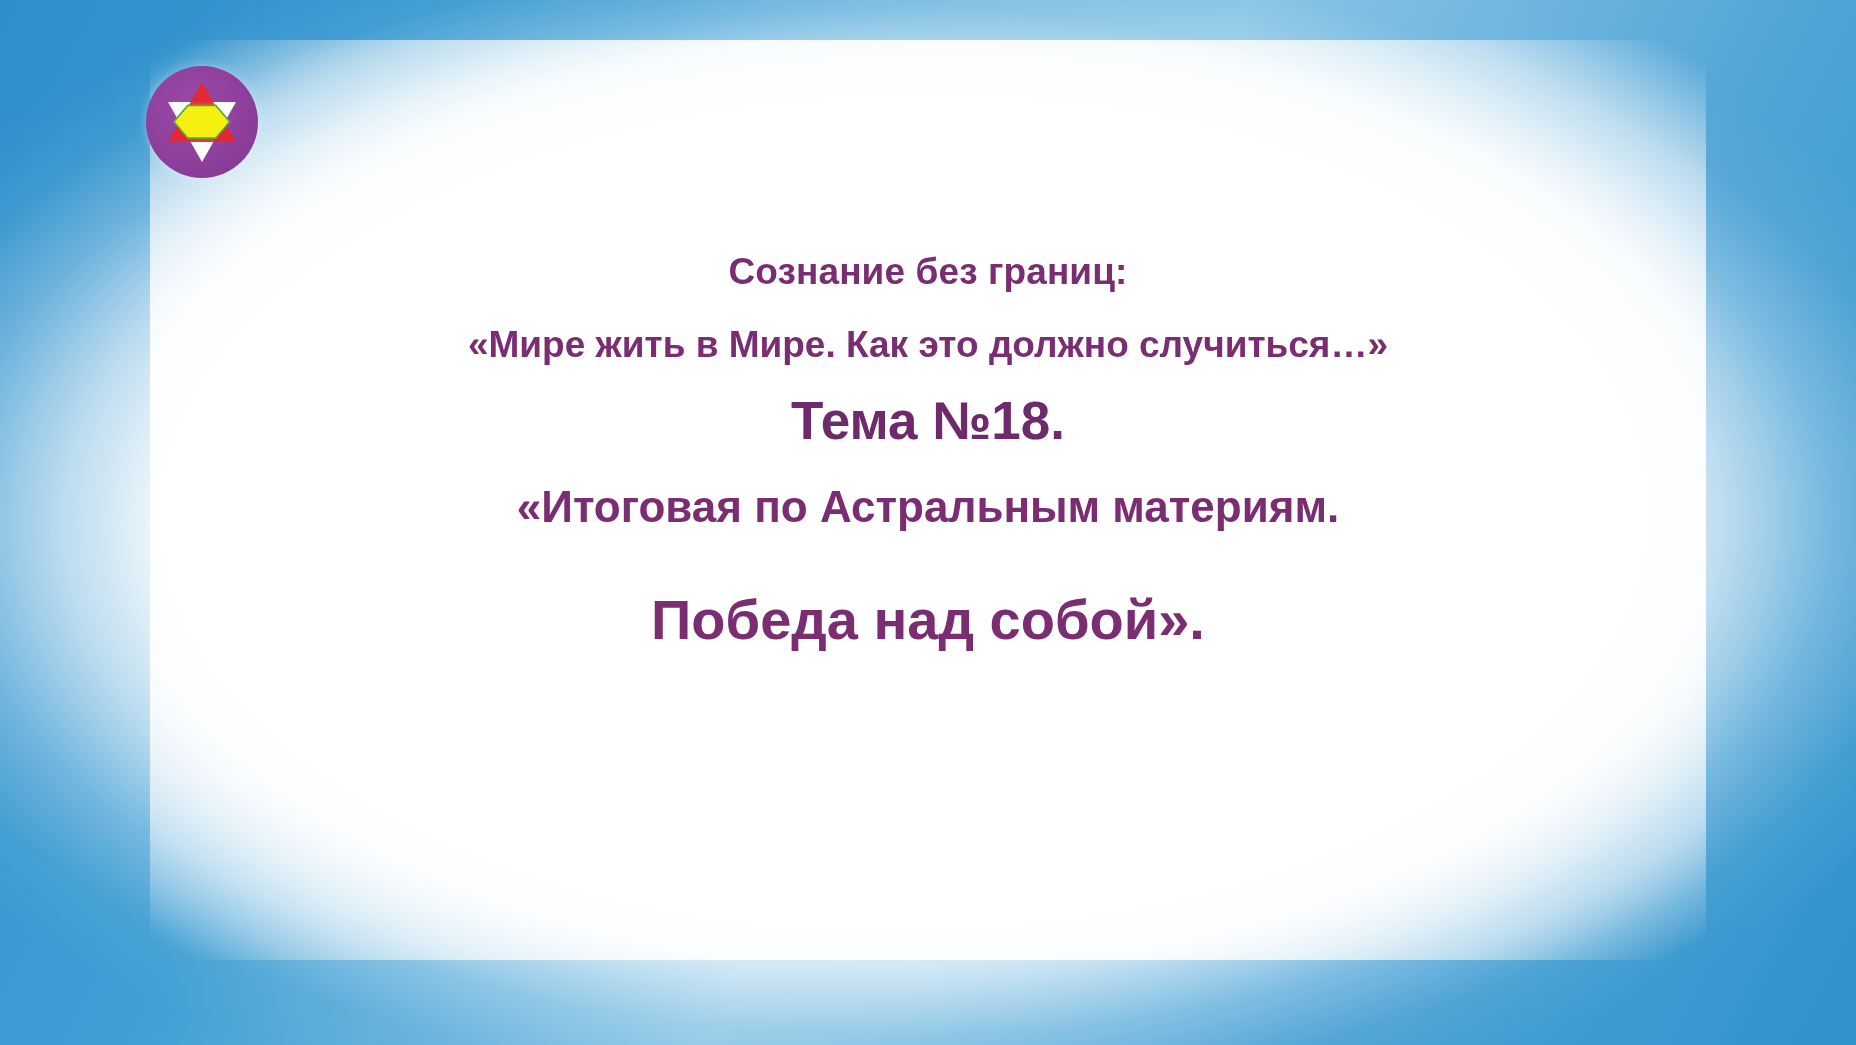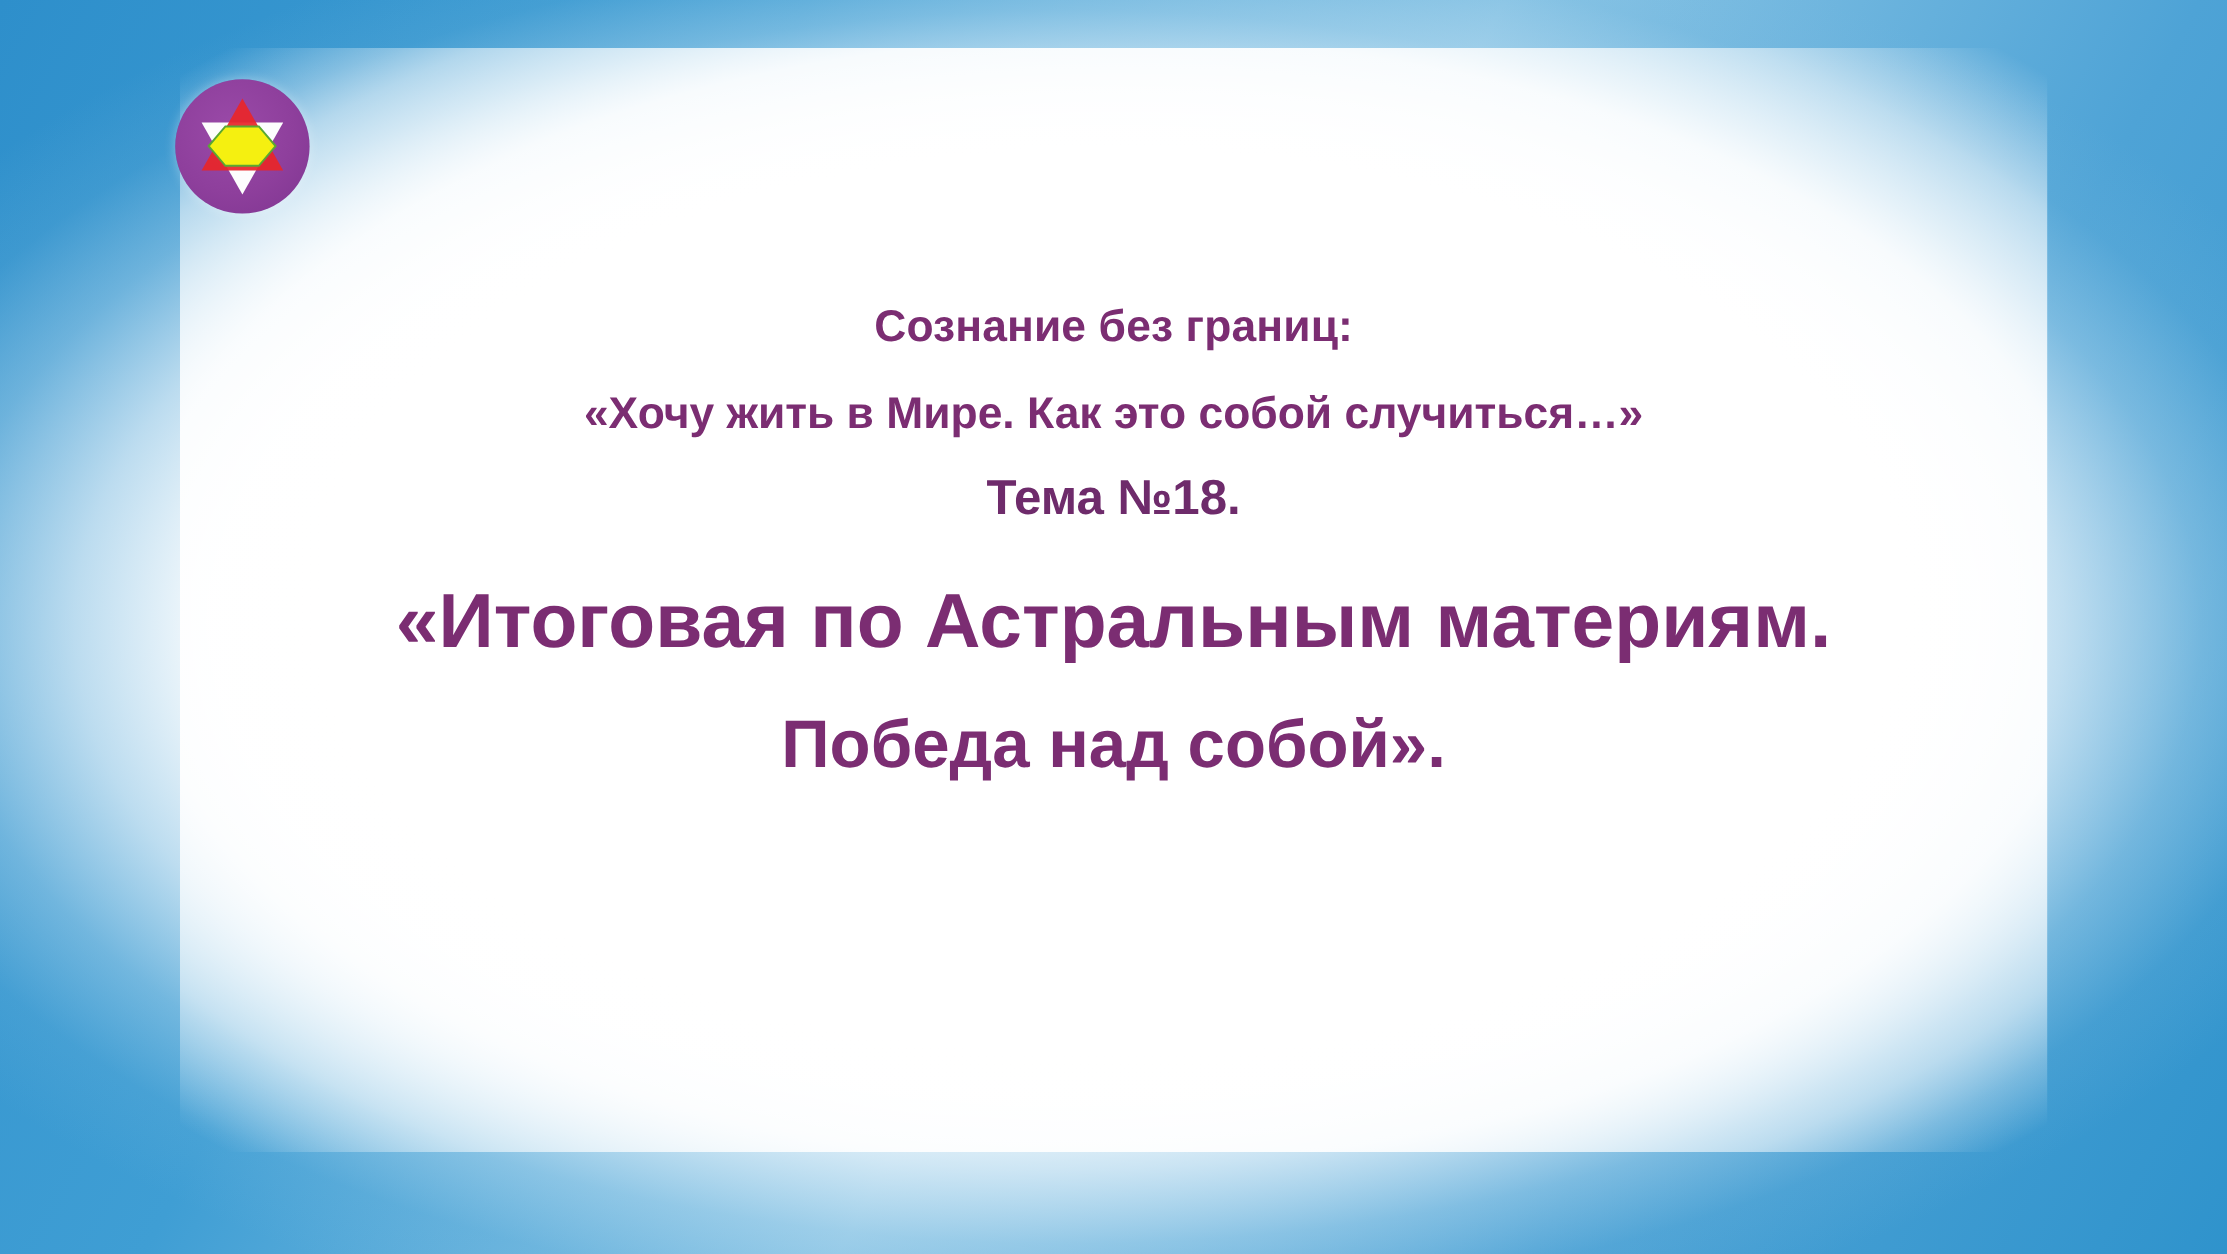--- a/index.html
+++ b/index.html
@@ -87,28 +87,28 @@
     position: absolute;
     top: 326px;
     width: 100%;
     font-size: 37px;
     color: #7B2D72;
   }
   #line-topic {
     position: absolute;
     top: 394px;
     width: 100%;
-    font-size: 41px;
+    font-size: 53px;
     color: #6E2B6B;
   }
   #line-title1 {
     position: absolute;
     top: 485px;
     width: 100%;
-    font-size: 64px;
+    font-size: 44px;
     color: #7B2D72;
   }
   #line-title2 {
     position: absolute;
     top: 592px;
     width: 100%;
     font-size: 56px;
     color: #7B2D72;
   }
 </style>
@@ -126,21 +126,21 @@
 
       <polygon points="56,16 90,76 22,76" fill="#e8262a" fill-opacity="0.93"></polygon>
 
       <polygon points="39,36 73,36 90,56 73,76 39,76 22,56" fill="#f5f010" stroke="#5aa832" stroke-width="2" transform="translate(0,0) scale(0.82) translate(12,12)"></polygon>
     </svg>
   </div>
 
   <div id="text-block">
     <div id="line-subtitle1" class="tline">Сознание без границ:</div>
 
-    <div id="line-subtitle2" class="tline">«Хочу жить в Мире. Как это собой случиться…»</div>
+    <div id="line-subtitle2" class="tline">«Мире жить в Мире. Как это должно случиться…»</div>
 
     <div id="line-topic" class="tline">Тема №18.</div>
 
     <div id="line-title1" class="tline">«Итоговая по Астральным материям.</div>
 
     <div id="line-title2" class="tline">Победа над собой».</div>
   </div>
 
 </div>
 

